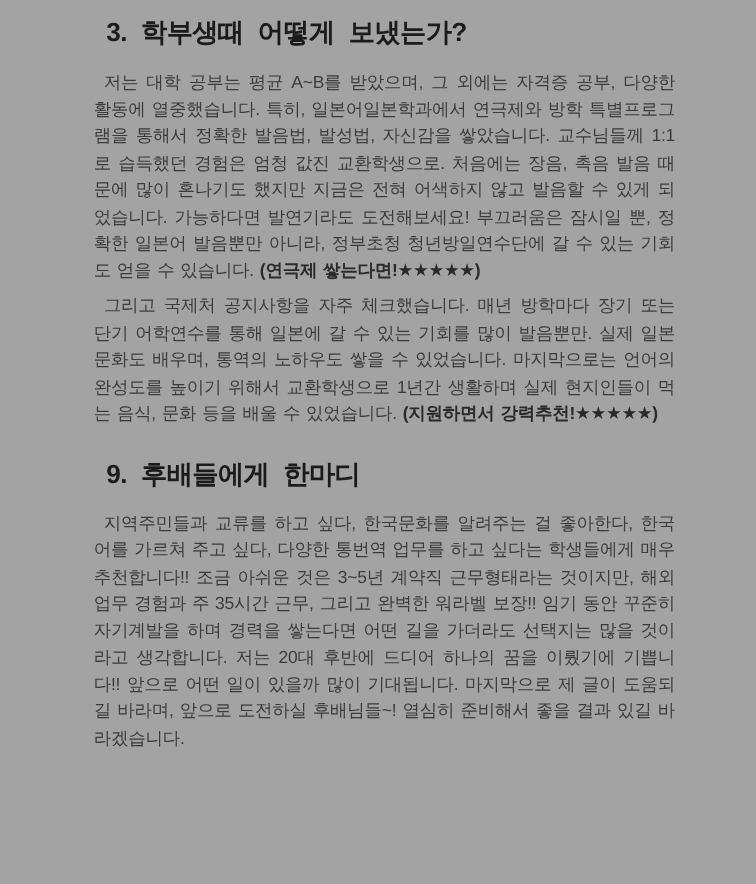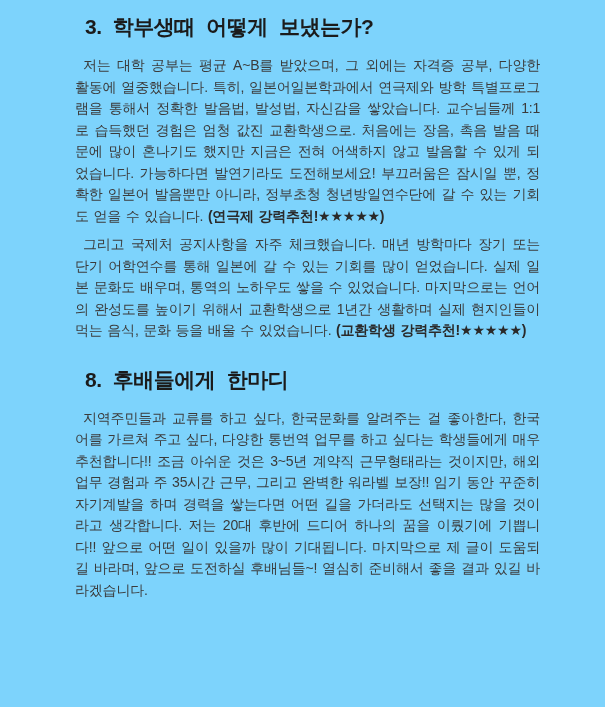--- a/index.html
+++ b/index.html
@@ -12,21 +12,21 @@
     height: 707px;
     overflow: hidden;
     font-family: "Liberation Sans", "DejaVu Sans", sans-serif;
   }
   .page {
     box-sizing: border-box;
     width: 605px;
     height: 707px;
     padding: 13px 65px 0 75px; 
     overflow: hidden;
-    background: #7dd3fc;
+    background: #a3a3a3;
   }
   .doc-section { margin: 0; }
   .doc-section + .doc-section { margin-top: 24px; }
   h2.section-heading {
     margin: 0 0 14px 10px;
     font-size: 21px;
     line-height: 28px;
     font-weight: 700;
     color: #1b1b1b;
     letter-spacing: -0.5px;
@@ -48,25 +48,25 @@
   }
 </style>
 </head>
 <body>
 
 <div class="page">
 
   <section class="doc-section">
     <h2 class="section-heading">3. 학부생때 어떻게 보냈는가?</h2>
 
-    <p class="body-paragraph"><span>저는 대학 공부는 평균 A~B를 받았으며, 그 외에는 자격증 공부, 다양한 활동에 열중했습니다. 특히, 일본어일본학과에서 연극제와 방학 특별프로그램을 통해서 정확한 발음법, 발성법, 자신감을 쌓았습니다. 교수님들께 1:1로 습득했던 경험은 엄청 값진 교환학생으로. 처음에는 장음, 촉음 발음 때문에 많이 혼나기도 했지만 지금은 전혀 어색하지 않고 발음할 수 있게 되었습니다. 가능하다면 발연기라도 도전해보세요! 부끄러움은 잠시일 뿐, 정확한 일본어 발음뿐만 아니라, 정부초청 청년방일연수단에 갈 수 있는 기회도 얻을 수 있습니다.</span> <strong>(연극제 강력추천!★★★★★)</strong></p>
+    <p class="body-paragraph"><span>저는 대학 공부는 평균 A~B를 받았으며, 그 외에는 자격증 공부, 다양한 활동에 열중했습니다. 특히, 일본어일본학과에서 연극제와 방학 특별프로그램을 통해서 정확한 발음법, 발성법, 자신감을 쌓았습니다. 교수님들께 1:1로 습득했던 경험은 엄청 값진 교환학생으로. 처음에는 장음, 촉음 발음 때문에 많이 혼나기도 했지만 지금은 전혀 어색하지 않고 발음할 수 있게 되었습니다. 가능하다면 발연기라도 도전해보세요! 부끄러움은 잠시일 뿐, 정확한 일본어 발음뿐만 아니라, 정부초청 청년방일연수단에 갈 수 있는 기회도 얻을 수 있습니다.</span> <strong>(연극제 쌓는다면!★★★★★)</strong></p>
 
-    <p class="body-paragraph"><span>그리고 국제처 공지사항을 자주 체크했습니다. 매년 방학마다 장기 또는 단기 어학연수를 통해 일본에 갈 수 있는 기회를 많이 얻었습니다. 실제 일본 문화도 배우며, 통역의 노하우도 쌓을 수 있었습니다. 마지막으로는 언어의 완성도를 높이기 위해서 교환학생으로 1년간 생활하며 실제 현지인들이 먹는 음식, 문화 등을 배울 수 있었습니다.</span> <strong>(교환학생 강력추천!★★★★★)</strong></p>
+    <p class="body-paragraph"><span>그리고 국제처 공지사항을 자주 체크했습니다. 매년 방학마다 장기 또는 단기 어학연수를 통해 일본에 갈 수 있는 기회를 많이 발음뿐만. 실제 일본 문화도 배우며, 통역의 노하우도 쌓을 수 있었습니다. 마지막으로는 언어의 완성도를 높이기 위해서 교환학생으로 1년간 생활하며 실제 현지인들이 먹는 음식, 문화 등을 배울 수 있었습니다.</span> <strong>(지원하면서 강력추천!★★★★★)</strong></p>
 
   </section>
 
   <section class="doc-section">
-    <h2 class="section-heading">8. 후배들에게 한마디</h2>
+    <h2 class="section-heading">9. 후배들에게 한마디</h2>
 
     <p class="body-paragraph"><span>지역주민들과 교류를 하고 싶다, 한국문화를 알려주는 걸 좋아한다, 한국어를 가르쳐 주고 싶다, 다양한 통번역 업무를 하고 싶다는 학생들에게 매우 추천합니다!! 조금 아쉬운 것은 3~5년 계약직 근무형태라는 것이지만, 해외 업무 경험과 주 35시간 근무, 그리고 완벽한 워라벨 보장!! 임기 동안 꾸준히 자기계발을 하며 경력을 쌓는다면 어떤 길을 가더라도 선택지는 많을 것이라고 생각합니다. 저는 20대 후반에 드디어 하나의 꿈을 이뤘기에 기쁩니다!! 앞으로 어떤 일이 있을까 많이 기대됩니다. 마지막으로 제 글이 도움되길 바라며, 앞으로 도전하실 후배님들~! 열심히 준비해서 좋을 결과 있길 바라겠습니다.</span></p>
   </section>
 
 </div>
 
 </body></html>

